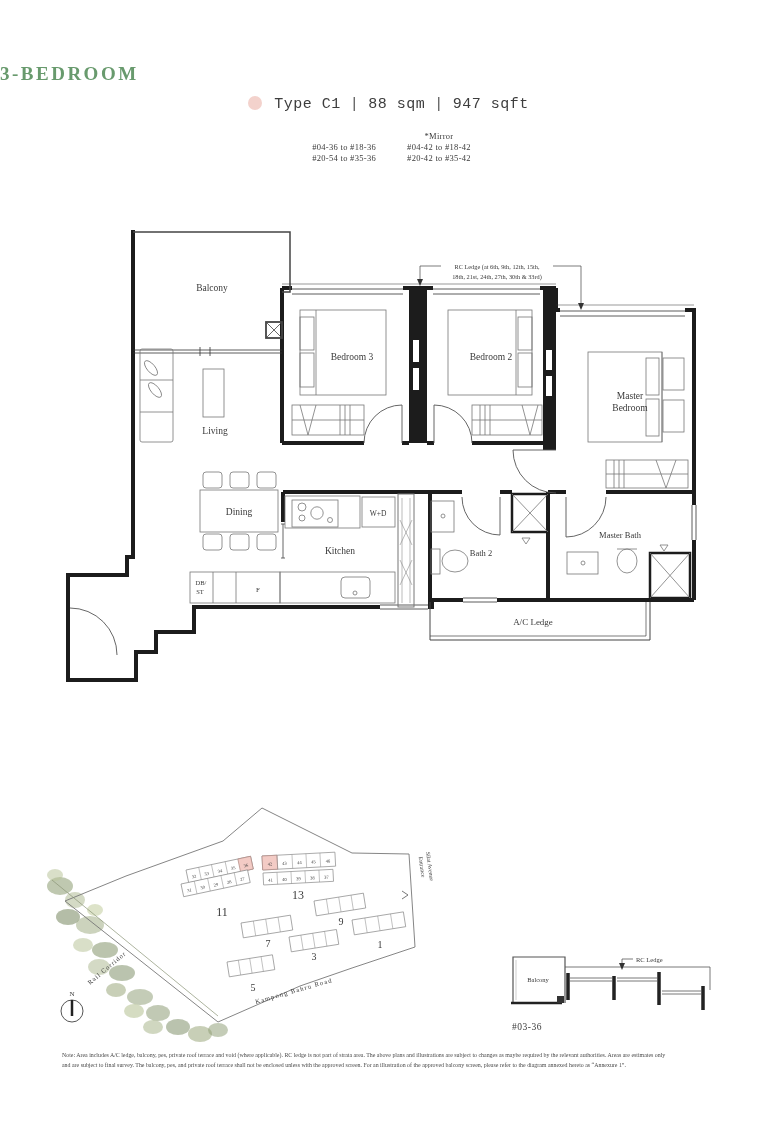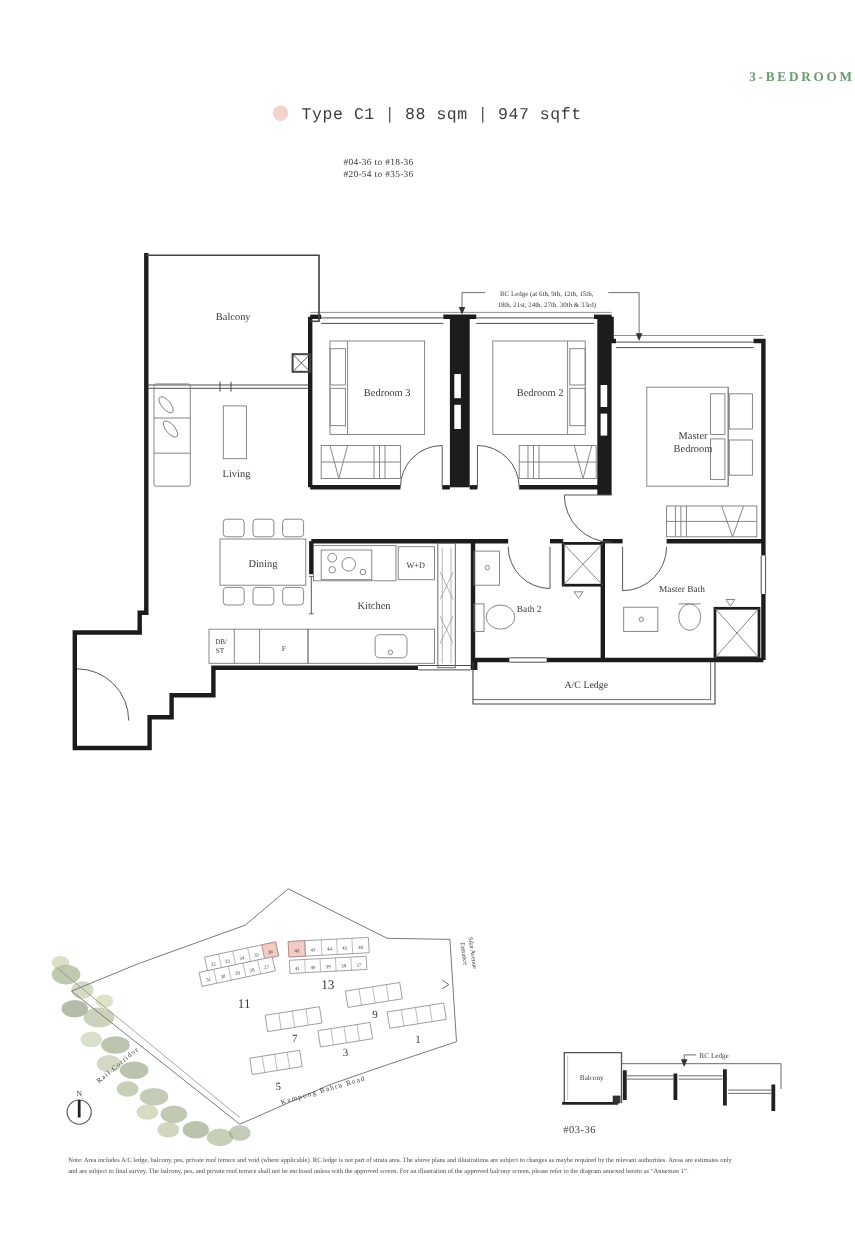--- a/index.html
+++ b/index.html
@@ -1,20 +1,20 @@
 <!DOCTYPE html>
 <html><head>
 <meta charset="utf-8">
 <style>
   html,body{margin:0;padding:0;background:#fff;}
   .page{position:relative;width:777px;height:1125px;background:#ffffff;overflow:hidden;
         font-family:"Liberation Serif",serif;color:#3a3a3a;}
   .abs{position:absolute;}
-  .title{top:63px;left:0;right:0;text-align:right;font-size:12px;font-weight:700;
-         letter-spacing:2.5px;color:#689a6d;padding-left:16px;}
+  .title{top:63px;left:0;right:0;text-align:left;font-size:19px;font-weight:700;
+         letter-spacing:2.5px;color:#689a6d;}
   .typeline{top:96px;left:0;right:0;text-align:center;font-size:15px;color:#3d3d3d;letter-spacing:.5px;font-family:Liberation Mono, monospace;}
   .typeline .dot{display:inline-block;width:14px;height:14px;border-radius:50%;
                  background:#f3d2cc;margin-right:12px;vertical-align:-2px;}
   .typeline .sep{margin:0 9px;color:#555;}
   .stackL{top:142px;left:276px;width:100px;text-align:right;font-size:8.5px;line-height:11px;letter-spacing:.3px;}
   .stackR{top:131px;left:386px;width:106px;text-align:center;font-size:8.5px;line-height:11px;letter-spacing:.3px;}
   .footnote{top:1051px;left:62px;right:20px;font-size:5.9px;line-height:9.5px;color:#4a4a4a;white-space:nowrap;}
   svg text{font-family:"Liberation Serif",serif;fill:#3a3a3a;}
   .lbl{text-anchor:middle;}
 </style>
@@ -25,20 +25,25 @@
 
   <div class="abs title">3-BEDROOM</div>
 
   <div class="abs typeline">
     <span class="dot"></span><span>Type C1</span><span class="sep">|</span><span>88 sqm</span><span class="sep">|</span><span>947 sqft</span>
   </div>
 
   <div class="abs stackL">
     <div>#04-36 to #18-36</div>
     <div>#20-54 to #35-36</div>
+  </div>
+  <div class="abs stackR">
+    <div>*Mirror</div>
+    <div>#04-42 to #18-42</div>
+    <div>#20-42 to #35-42</div>
   </div>
 
   <svg class="abs" style="top:0;left:0" width="777" height="1125" viewBox="0 0 777 1125">
 
     <g>
 
       <g stroke="#1c1c1c" stroke-width="4" fill="none">
         <path d="M133,230 L133,557 L127,557 L127,575 L68,575 L68,680 L136,680 L136,652 L156,652 L156,632 L194,632 L194,607 L380,607"></path>
         <path d="M428,607 L432,607 L432,600"></path>
         <path d="M430,600 L463,600"></path>

